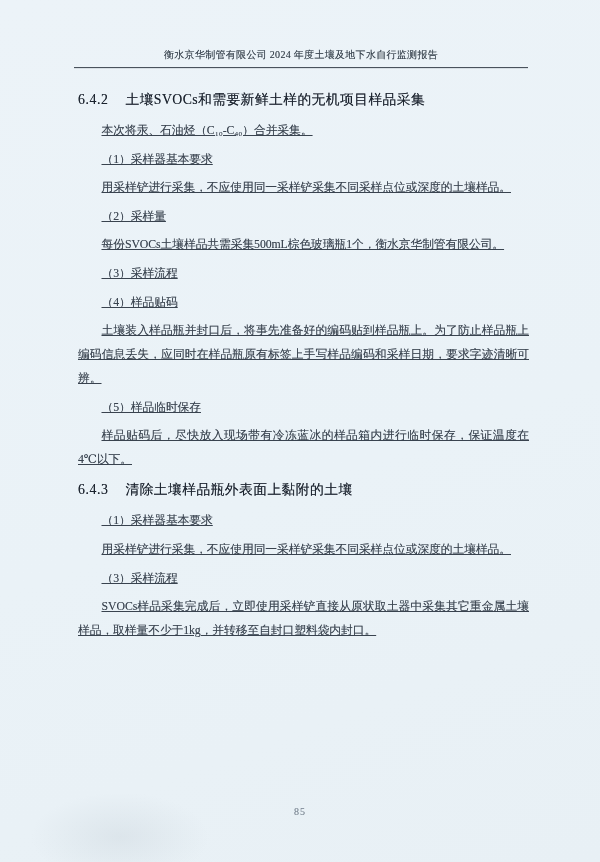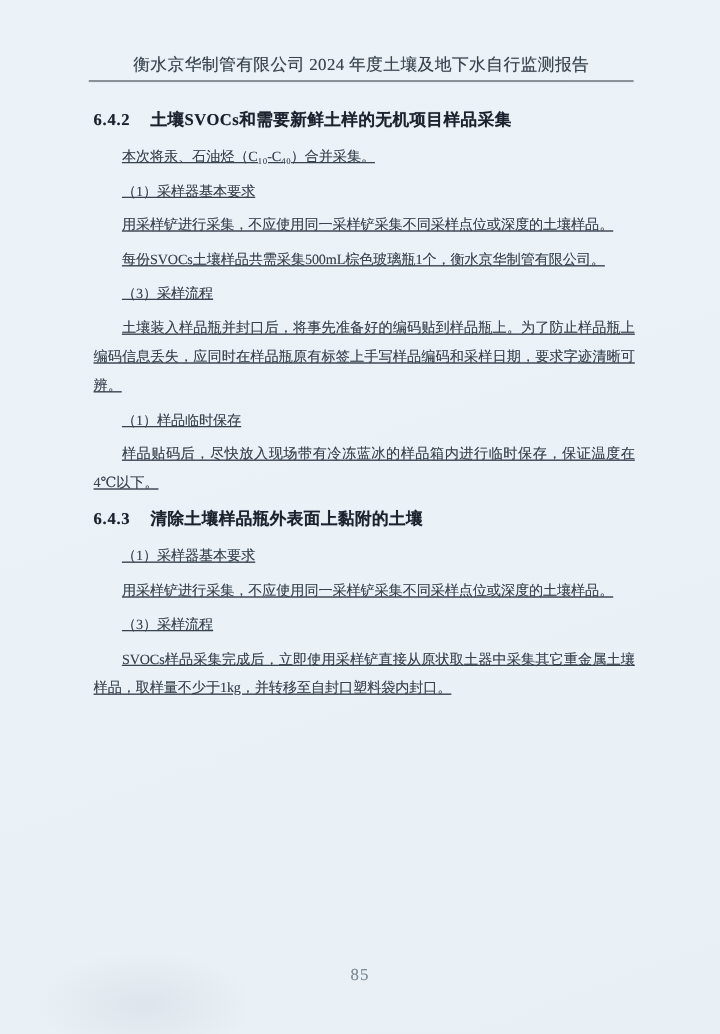--- a/index.html
+++ b/index.html
@@ -21,39 +21,39 @@
     width: 180px; height: 90px;
     background: radial-gradient(ellipse at center, rgba(205,215,222,0.45) 0%, rgba(205,215,222,0) 70%);
     pointer-events: none;
   }
   .doc-header {
     padding-top: 49px;
     margin: 0 72px 0 74px;
   }
   .doc-header .header-text {
     text-align: center;
-    font-size: 14px;
+    font-size: 10px;
     line-height: 12px;
     letter-spacing: 0.3px;
     color: #39444f;
     text-shadow: 0 0 0.6px rgba(57,68,79,0.55);
   }
   .doc-header .header-rule {
     margin-top: 6px;
     border-bottom: 1.5px solid #49525c;
     box-shadow: 0 0.5px 0 rgba(73,82,92,0.25);
   }
   .content {
     margin: 0 71px 0 78px; 
   }
   h2.sec {
     margin: 22px 0 8px;
     font-size: 13.8px;
     line-height: 20px;
-    font-weight: 700;
+    font-weight: 400;
     letter-spacing: 0.4px;
     color: #1a222d;
     text-shadow: 0 0 0.6px rgba(26,34,45,0.6);
   }
   h2.sec.second { margin-top: 9px; }
   h2.sec .sec-num { margin-right: 13px; letter-spacing: 0.6px; }
   .content p {
     margin: 0 0 4.6px;
     text-indent: 2em;
     text-align: justify;
@@ -62,21 +62,21 @@
     letter-spacing: -0.1px;
     color: #39434f;
     text-shadow: 0 0 0.55px rgba(57,67,79,0.45);
     text-decoration: underline;
   }
   .page-number {
     position: absolute;
     top: 806px; left: 0;
     width: 100%;
     text-align: center;
-    font-size: 14px;
+    font-size: 10px;
     color: #7e8a96;
     letter-spacing: 1px;
     text-shadow: 0 0 0.5px rgba(126,138,150,0.5);
   }
 </style>
 </head>
 <body>
 
 <div class="page">
 
@@ -88,24 +88,26 @@
   <main class="content">
 
     <h2 class="sec">
       <span class="sec-num">6.4.2</span>
       <span class="sec-title">土壤SVOCs和需要新鲜土样的无机项目样品采集</span>
     </h2>
 
     <p>本次将汞、石油烃（C₁₀-C₄₀）合并采集。</p>
     <p>（1）采样器基本要求</p>
     <p>用采样铲进行采集，不应使用同一采样铲采集不同采样点位或深度的土壤样品。</p>
+    <p>（2）采样量</p>
     <p>每份SVOCs土壤样品共需采集500mL棕色玻璃瓶1个，衡水京华制管有限公司。</p>
     <p>（3）采样流程</p>
+    <p>（4）样品贴码</p>
     <p>土壤装入样品瓶并封口后，将事先准备好的编码贴到样品瓶上。为了防止样品瓶上编码信息丢失，应同时在样品瓶原有标签上手写样品编码和采样日期，要求字迹清晰可辨。</p>
-    <p>（1）样品临时保存</p>
+    <p>（5）样品临时保存</p>
     <p>样品贴码后，尽快放入现场带有冷冻蓝冰的样品箱内进行临时保存，保证温度在4℃以下。</p>
 
     <h2 class="sec second">
       <span class="sec-num">6.4.3</span>
       <span class="sec-title">清除土壤样品瓶外表面上黏附的土壤</span>
     </h2>
 
     <p>（1）采样器基本要求</p>
     <p>用采样铲进行采集，不应使用同一采样铲采集不同采样点位或深度的土壤样品。</p>
     <p>（3）采样流程</p>

